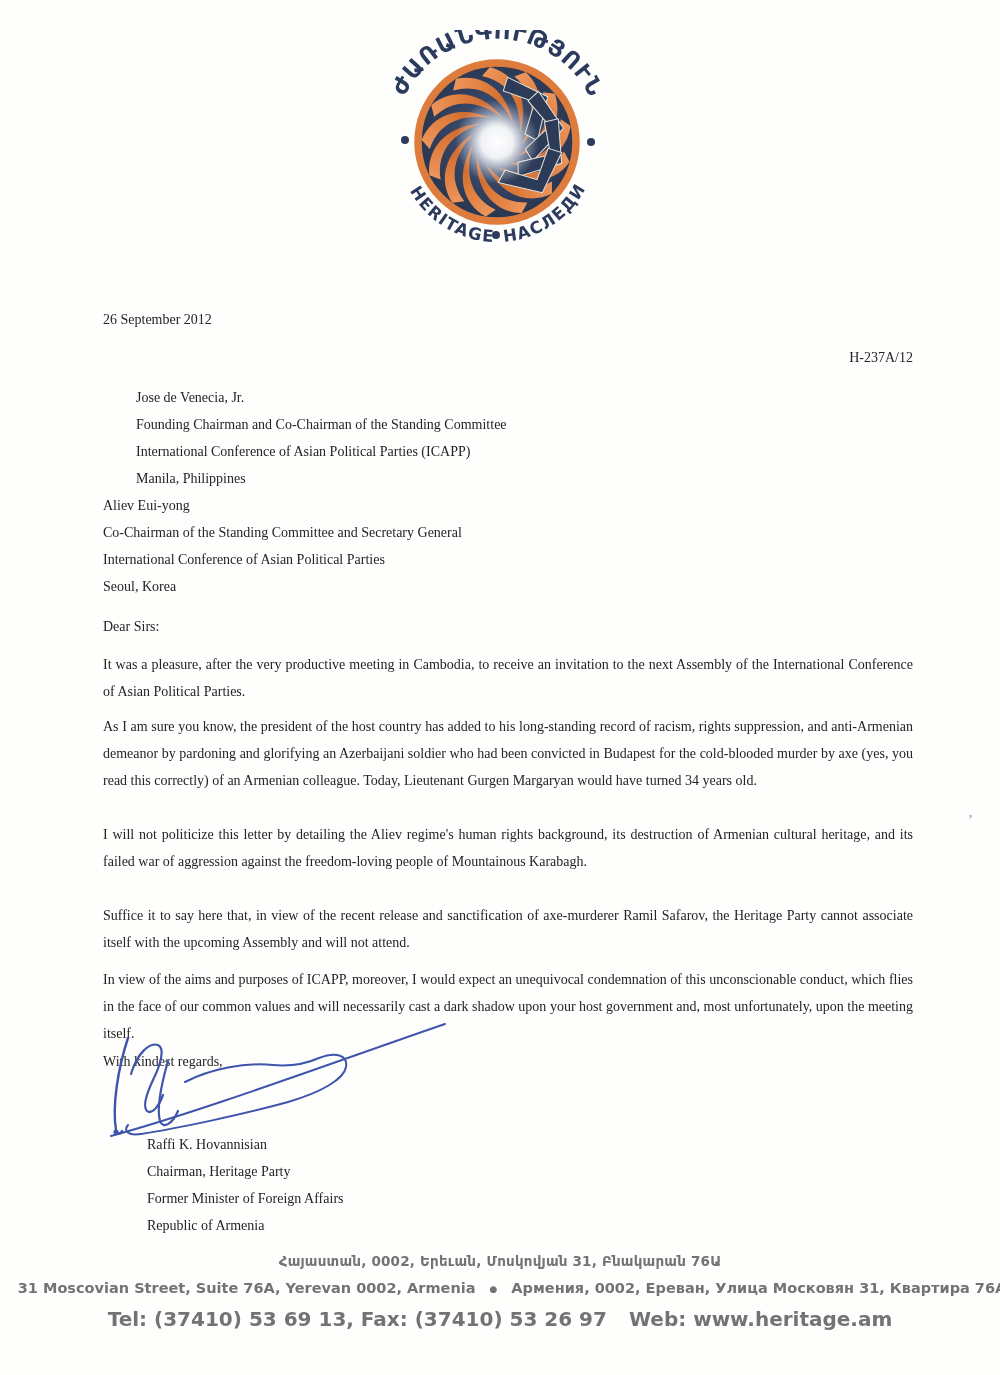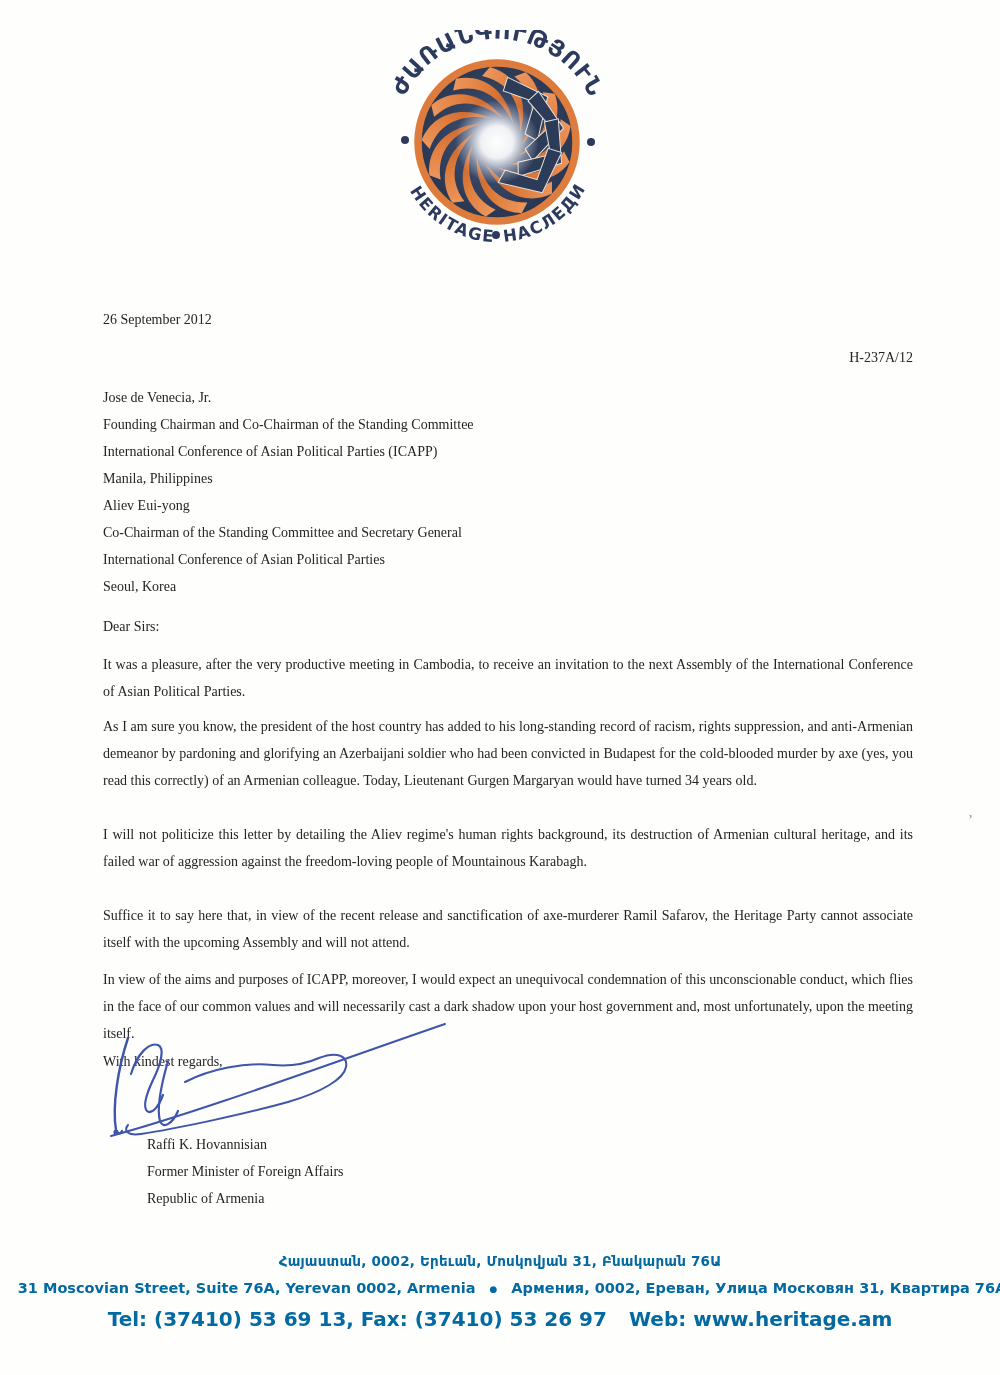--- a/index.html
+++ b/index.html
@@ -24,21 +24,21 @@
   }
 
   
   .abs { position: absolute; }
   .content { left: 103px; width: 810px; font-size: 14px; line-height: 27px; }
   .para { text-align: justify; }
   .right { text-align: right; }
 
   #date-line        { top: 306px; }
   #ref-line         { top: 344px; }
-  #recipient-1      { top: 384px; }
+  #recipient-1      { top: 384px; margin-left: 33px; }
   #recipient-2      { top: 492px; }
   #salutation       { top: 613px; }
   #para-1           { top: 651px; }
   #para-2           { top: 713px; }
   #para-3           { top: 821px; }
   #para-4           { top: 902px; }
   #para-5           { top: 966px; }
   #closing          { top: 1048px; }
   #signer-block     { top: 1131px; margin-left: 44px; }
   .addr-line, .signer-line { display: block; }
@@ -52,21 +52,21 @@
     pointer-events: none;
   }
 
   
   .footer-line {
     position: absolute;
     left: 0; width: 1000px;
     text-align: center;
     font-family: "DejaVu Sans", sans-serif;
     font-weight: 700;
-    color: #0369a1;
+    color: #737373;
   }
   #footer-armenian { top: 1253px; font-size: 13.5px; letter-spacing: .2px; }
   #footer-address  { top: 1280px; font-size: 14.5px; display: flex; justify-content: center; gap: 14px; align-items: center; padding-left: 12px; }
   #footer-address .bullet { font-size: 9px; position: relative; top: 1px; }
   #footer-contacts { top: 1307px; font-size: 20px; display: flex; justify-content: center; gap: 22px; }
 
   
   #scan-mark {
     position: absolute; left: 968px; top: 812px;
     color: #9a8f93; font-size: 15px;
@@ -179,20 +179,21 @@
       <path stroke-width="2.4" d="M 33,26 C 23,56 17,94 21,118 C 22,122 25,123 27,119"></path>
       <path stroke-width="2.2" d="M 36,62 C 42,42 54,30 63,33 C 70,36 66,52 58,68 C 51,83 48,95 52,99 C 57,103 64,94 68,83"></path>
       <path stroke-width="2.2" d="M 73,49 C 67,70 61,95 65,109 C 68,118 78,111 83,99"></path>
       <path stroke-width="2" d="M 90,70 C 115,57 150,50 178,53 C 200,55 215,50 224,46 C 242,39 253,44 251,55 C 249,67 227,80 193,90 C 150,102 80,117 46,122 C 33,124 28,119 33,113"></path>
       <circle cx="21" cy="120" r="2.6" fill="#3f55ab" stroke="none"></circle>
     </svg>
   </div>
 
   <div id="signer-block" class="abs content">
     <span class="signer-line">Raffi K. Hovannisian</span>
+    <span class="signer-line">Chairman, Heritage Party</span>
     <span class="signer-line">Former Minister of Foreign Affairs</span>
     <span class="signer-line">Republic of Armenia</span>
   </div>
 
   <span id="scan-mark">ʼ</span>
 
   <div id="footer-armenian" class="footer-line">Հայաստան, 0002, Երեւան, Մոսկովյան 31, Բնակարան 76Ա</div>
 
   <div id="footer-address" class="footer-line">
     <span>31 Moscovian Street, Suite 76A, Yerevan 0002, Armenia</span>

